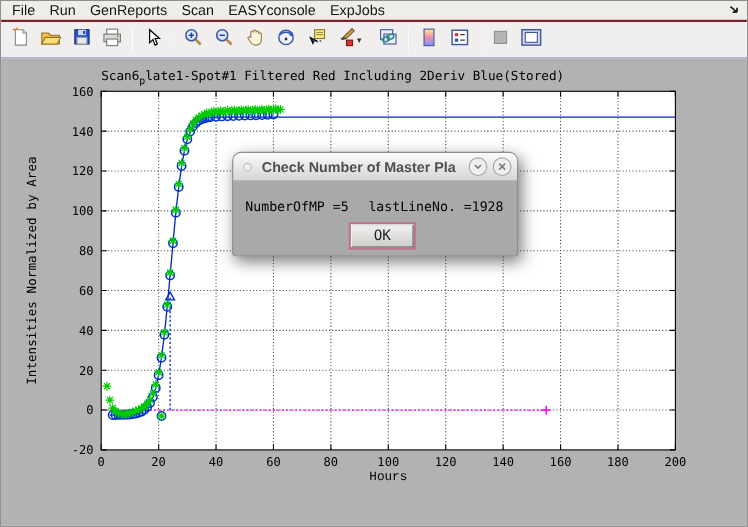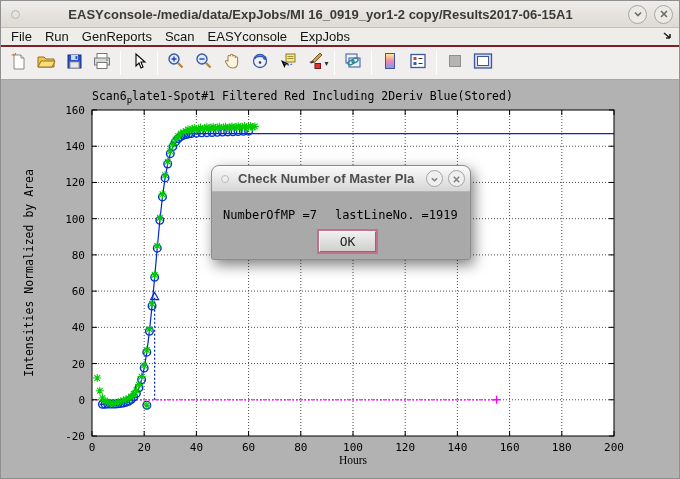--- a/index.html
+++ b/index.html
@@ -79,21 +79,21 @@
   .y-label {
     position:absolute; left:-122px; top:186px; width:300px;
     text-align:center;
     transform:rotate(-90deg);
     font-family:"DejaVu Sans Mono", monospace;
     font-size:11.5px; color:#000;
   }
   .x-label {
     position:absolute; left:91px; top:374px; width:522px;
     text-align:center;
-    font-family:Liberation Serif, serif;
+    font-family:Liberation Mono, monospace;
     font-size:11.5px; color:#000;
   }
   .chart-svg { position:absolute; left:0; top:0; }
   .tick { font-family:"DejaVu Sans Mono", monospace; font-size:11px; fill:#000; }
   
   .dialog {
     position:absolute; left:210px; top:85px; width:260px; height:95px;
     border-radius:8px 8px 3px 3px;
     box-shadow:3px 5px 14px rgba(0,0,0,0.5);
     border:1px solid #8d8d8d;
@@ -138,38 +138,20 @@
     box-shadow:0 0 0 2px #c2708e;
     font-family:"DejaVu Sans Mono", monospace;
     font-size:13px; color:#222; text-align:center; line-height:18px;
   }
 </style>
 </head>
 <body>
 
 <div class="window">
 
-  <div class="titlebar">
-    <div class="win-menu-dot"></div>
-    <div class="titlebar-text">EASYconsole-/media/data/ExpJobs/MI 16_0919_yor1-2 copy/Results2017-06-15A1</div>
-    <div class="circle-btn">
-      <span>
-        <svg width="10" height="10" viewBox="0 0 10 10">
-            <path d="M2 3.5 L5 6.5 L8 3.5" fill="none" stroke="#6f6c68" stroke-width="1.6"></path>
-          </svg>
-      </span>
-    </div>
-    <div class="circle-btn">
-      <span>
-        <svg width="10" height="10" viewBox="0 0 10 10">
-            <path d="M2 2 L8 8 M8 2 L2 8" stroke="#6f6c68" stroke-width="1.6"></path>
-          </svg>
-      </span>
-    </div>
-  </div>
 
   <div class="menubar">
     <span class="menu-item">File</span>
     <span class="menu-item">Run</span>
     <span class="menu-item">GenReports</span>
     <span class="menu-item">Scan</span>
     <span class="menu-item">EASYconsole</span>
     <span class="menu-item">ExpJobs</span>
     <span class="menu-overflow">
       <svg width="10" height="9" viewBox="0 0 10 9">
@@ -529,19 +511,19 @@
         </div>
         <div class="dlg-btn">
           <span>
             <svg width="9" height="9" viewBox="0 0 10 10">
                 <path d="M2 2 L8 8 M8 2 L2 8" stroke="#7d7d7d" stroke-width="1.6"></path>
               </svg>
           </span>
         </div>
       </div>
       <div class="dlg-body">
-        <div class="dlg-msg"><span>NumberOfMP =7</span><span class="gap"></span><span>lastLineNo. =1919</span></div>
+        <div class="dlg-msg"><span>NumberOfMP =5</span><span class="gap"></span><span>lastLineNo. =1928</span></div>
         <button class="ok-btn">OK</button>
       </div>
     </div>
   </div>
 
 </div>
 
 </body></html>

